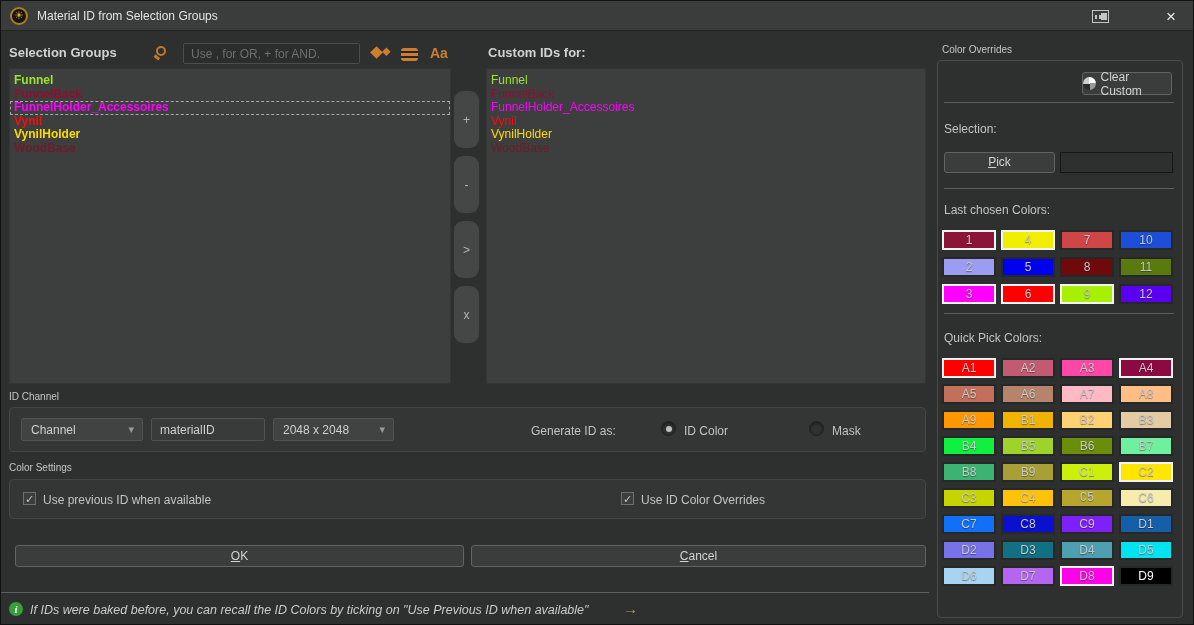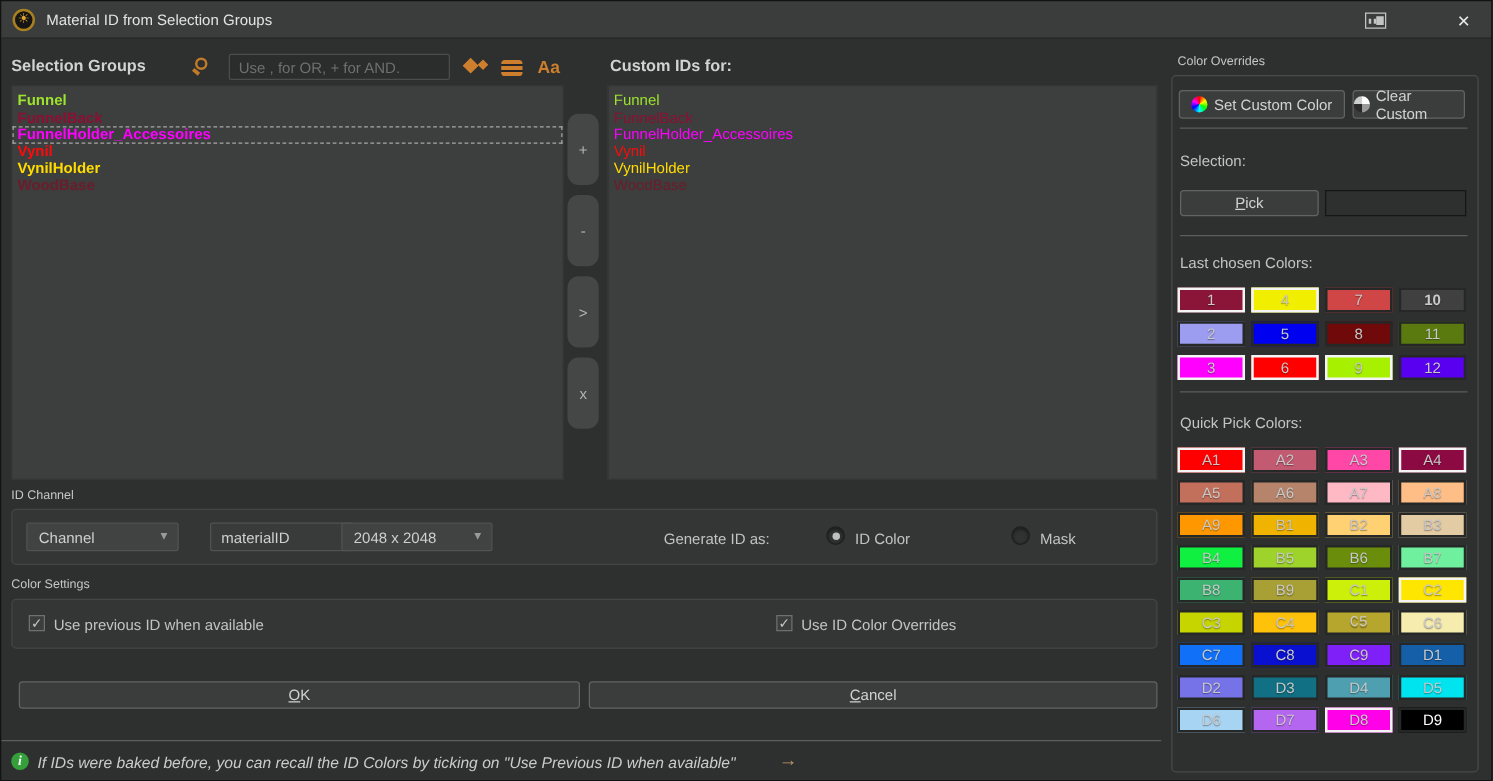--- a/index.html
+++ b/index.html
@@ -133,21 +133,21 @@
       <div class="group-item thin" style="color: rgb(255, 220, 0);">VynilHolder</div>
       <div class="group-item thin" style="color: rgb(107, 29, 43);">WoodBase</div>
     </div>
 
   <div class="section-label" style="left:8px;top:390px;">ID Channel</div>
   <div class="groupbox gb-idchannel"></div>
   <div class="select" style="left:20px;top:417px;width:122px;">
     <span>Channel</span>
     <span class="caret">▾</span>
   </div>
-  <input class="text-input" style="left: 167px; top: 417px; width: 114px;" value="materialID">
+  <input class="text-input" style="left: 150px; top: 417px; width: 114px;" value="materialID">
   <div class="select" style="left:272px;top:417px;width:121px;">
     <span>2048 x 2048</span>
     <span class="caret">▾</span>
   </div>
   <div class="ctl-label" style="left:530px;top:423px;">Generate ID as:</div>
   <div class="radio on" style="left:660px;top:420px;"></div>
   <div class="ctl-label" style="left:683px;top:423px;">ID Color</div>
   <div class="radio" style="left:808px;top:420px;"></div>
   <div class="ctl-label" style="left:831px;top:423px;">Mask</div>
 
@@ -161,39 +161,35 @@
   <div class="btn dialog-btn" style="left:14px;top:544px;width:449px;">OK</div>
   <div class="btn dialog-btn" style="left:470px;top:544px;width:455px;">Cancel</div>
 
   <div class="hr" style="left:0;top:591px;width:928px;"></div>
   <div class="info-icon">i</div>
   <div class="status-text">If IDs were baked before, you can recall the ID Colors by ticking on "Use Previous ID when available"</div>
   <div class="status-arrow">→</div>
 
   <div class="section-label" style="left:941px;top:43px;">Color Overrides</div>
   <div class="groupbox gb-overrides"></div>
-  <div class="btn icon-btn" style="left:942px;top:71px;width:133px;">
-    <span class="wheel"></span>
-    <span>Set Custom Color</span>
-  </div>
   <div class="btn icon-btn" style="left:1081px;top:71px;width:90px;">
     <span class="graywheel"></span>
     <span>Clear Custom</span>
   </div>
   <div class="hr" style="left:943px;top:101px;width:230px;"></div>
   <div class="ctl-label" style="left:943px;top:121px;">Selection:</div>
   <div class="btn dialog-btn" style="left:943px;top:151px;width:111px;height:21px;line-height:19px;">Pick</div>
   <div class="white-swatch"></div>
   <div class="hr" style="left:943px;top:187px;width:230px;"></div>
   <div class="ctl-label" style="left:943px;top:202px;">Last chosen Colors:</div>
   <div class="swatch-grid grid-last">
       <div class="swatch hl" style="background: rgb(139, 21, 56);">1</div>
       <div class="swatch hl" style="background: rgb(242, 238, 0);">4</div>
       <div class="swatch" style="background: rgb(208, 69, 69);">7</div>
-      <div class="swatch" style="background: #404040; font-weight: bold;">10</div>
+      <div class="swatch" style="background: #1d4ed8;">10</div>
       <div class="swatch" style="background: rgb(156, 156, 240);">2</div>
       <div class="swatch" style="background: rgb(0, 0, 240);">5</div>
       <div class="swatch" style="background: rgb(112, 10, 10);">8</div>
       <div class="swatch" style="background: rgb(90, 122, 16);">11</div>
       <div class="swatch hl" style="background: rgb(255, 0, 255);">3</div>
       <div class="swatch hl" style="background: rgb(255, 0, 0);">6</div>
       <div class="swatch hl" style="background: rgb(166, 240, 0);">9</div>
       <div class="swatch" style="background: rgb(90, 0, 240);">12</div>
     </div>
   <div class="hr" style="left:943px;top:312px;width:230px;"></div>

